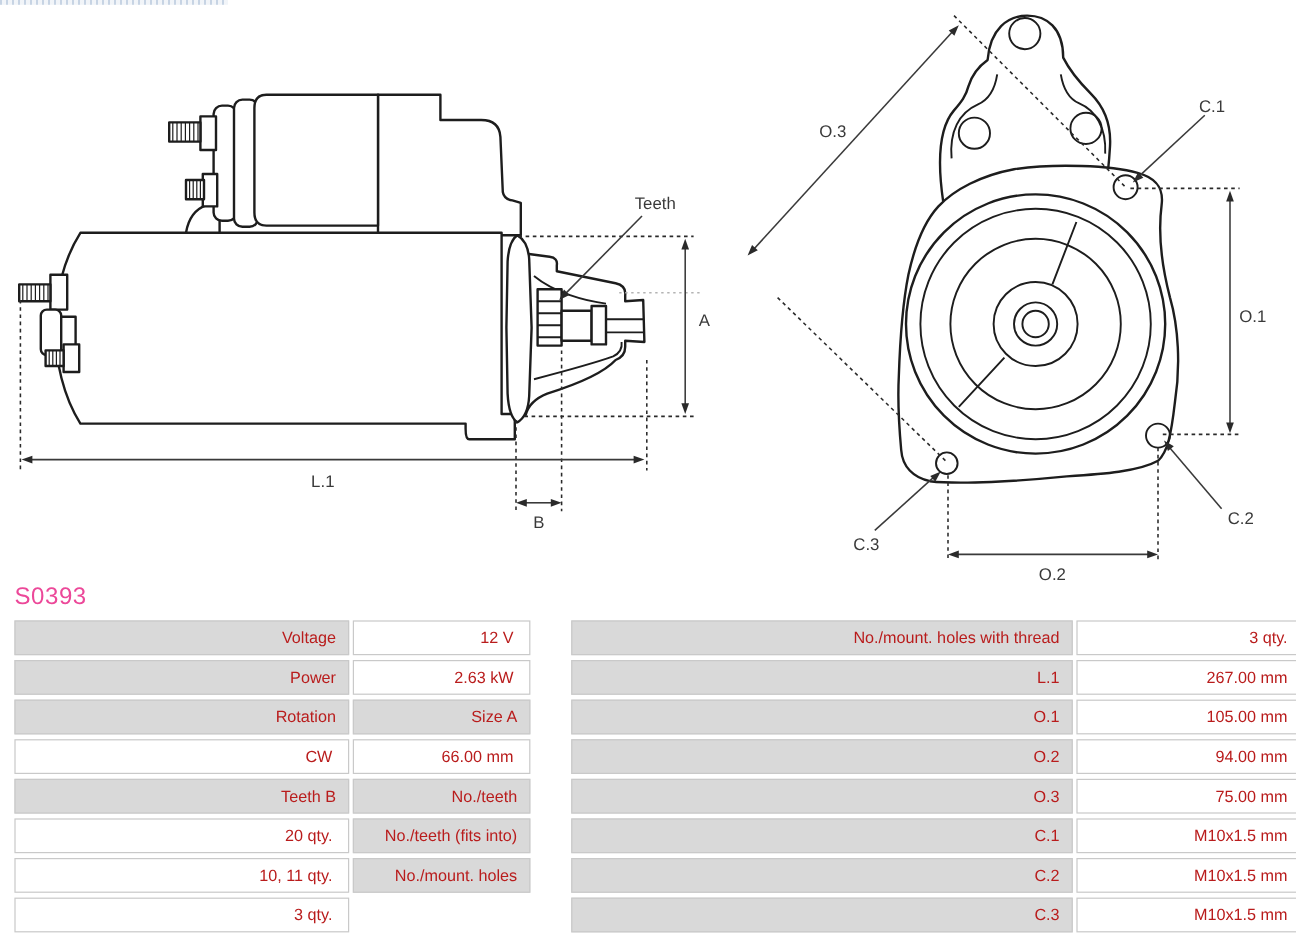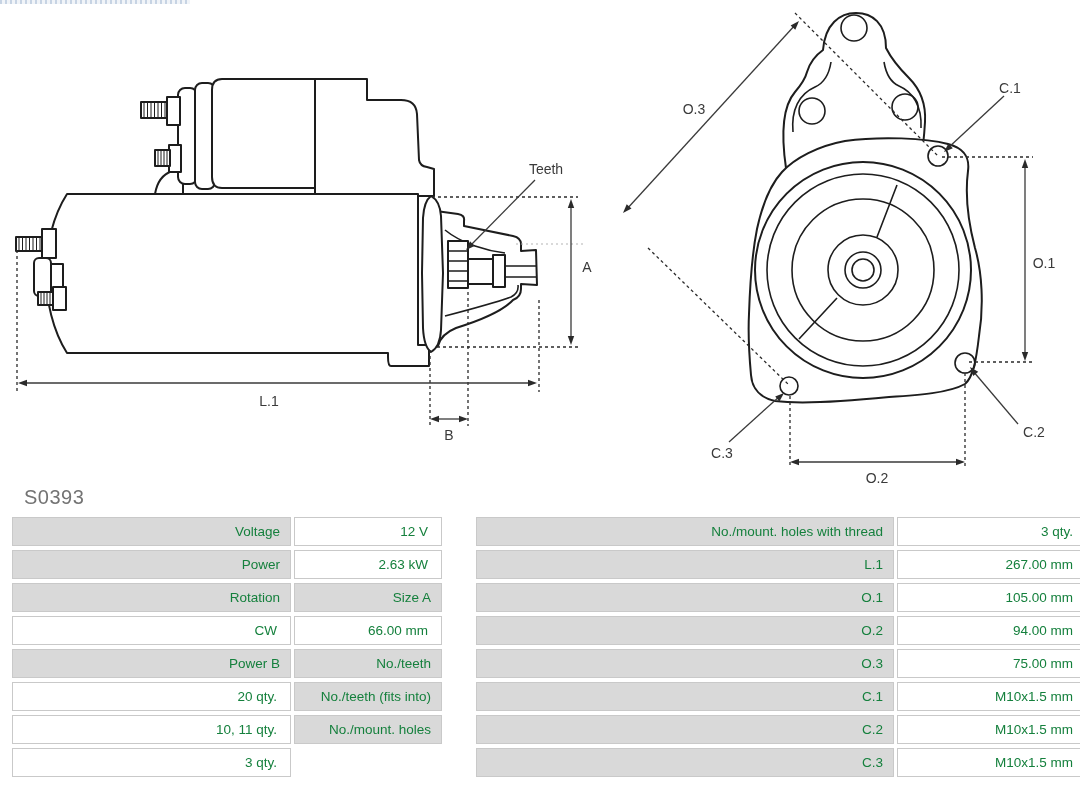--- a/index.html
+++ b/index.html
@@ -3,26 +3,26 @@
 <meta charset="utf-8">
 <style>
   html,body{margin:0;padding:0;background:#ffffff;}
   .canvas{position:relative;width:1080px;height:786px;background:#ffffff;overflow:hidden;
           font-family:"Liberation Sans", sans-serif;}
   .logo-strip{position:absolute;left:0;top:0;width:190px;height:4px;
 , opacity:.85;
           background:repeating-linear-gradient(90deg,#b9c9dd 0 2px,#eef2f7 2px 5px);opacity:.8;}
   .drawing-svg{position:absolute;left:0;top:0;}
   .part-number{position:absolute;left:12px;top:486px;font-size:20px;font-weight:500;
-          color:#737373;letter-spacing:.5px;margin-left:12px;}
+          color:#ec4899;letter-spacing:.5px;}
   .spec-table{position:absolute;top:517px;display:grid;gap:4px 3px;}
   .spec-table.left{left:12px;grid-template-columns:279px 148px;}
   .spec-table.right{left:476px;grid-template-columns:418px 190px;}
   .cell{height:27px;line-height:27px;border:1px solid #c9c9c9;font-size:13.5px;
-        color:#15803d;text-align:right;overflow:hidden;white-space:nowrap;padding-left:16px;}
+        color:#b91c1c;text-align:right;overflow:hidden;white-space:nowrap;padding-left:16px;}
   .cell.label{background:#d9d9d9;padding-right:10px;}
   .cell.value{background:#ffffff;padding-right:13px;}
   .outline{fill:#ffffff;stroke:#1d1d1d;stroke-width:2;stroke-linejoin:round;}
   .thin{fill:none;stroke:#1d1d1d;stroke-width:1.6;stroke-linejoin:round;}
   .hatch{fill:none;stroke:#1d1d1d;stroke-width:1;}
   .dim{stroke:#3a3a3a;stroke-width:1.3;fill:none;}
   .dot{stroke:#2a2a2a;stroke-width:1.3;fill:none;stroke-dasharray:3 3;}
   .dotlight{stroke:#b3b3b3;stroke-width:1.2;fill:none;stroke-dasharray:2 3;}
   .arrow{fill:#2a2a2a;stroke:none;}
   .dimtext{font-family:"Liberation Sans", sans-serif;font-size:14px;fill:#3a3a3a;}
@@ -161,21 +161,21 @@
 
   <div class="spec-table left">
     <div class="cell label">Voltage</div>
     <div class="cell value">12 V</div>
     <div class="cell label">Power</div>
     <div class="cell value">2.63 kW</div>
     <div class="cell label">Rotation</div>
     <div class="cell label">Size A</div>
     <div class="cell value">CW</div>
     <div class="cell value">66.00 mm</div>
-    <div class="cell label">Power B</div>
+    <div class="cell label">Teeth B</div>
     <div class="cell label">No./teeth</div>
     <div class="cell value">20 qty.</div>
     <div class="cell label">No./teeth (fits into)</div>
     <div class="cell value">10, 11 qty.</div>
     <div class="cell label">No./mount. holes</div>
     <div class="cell value">3 qty.</div>
   </div>
 
   <div class="spec-table right">
     <div class="cell label">No./mount. holes with thread</div>

